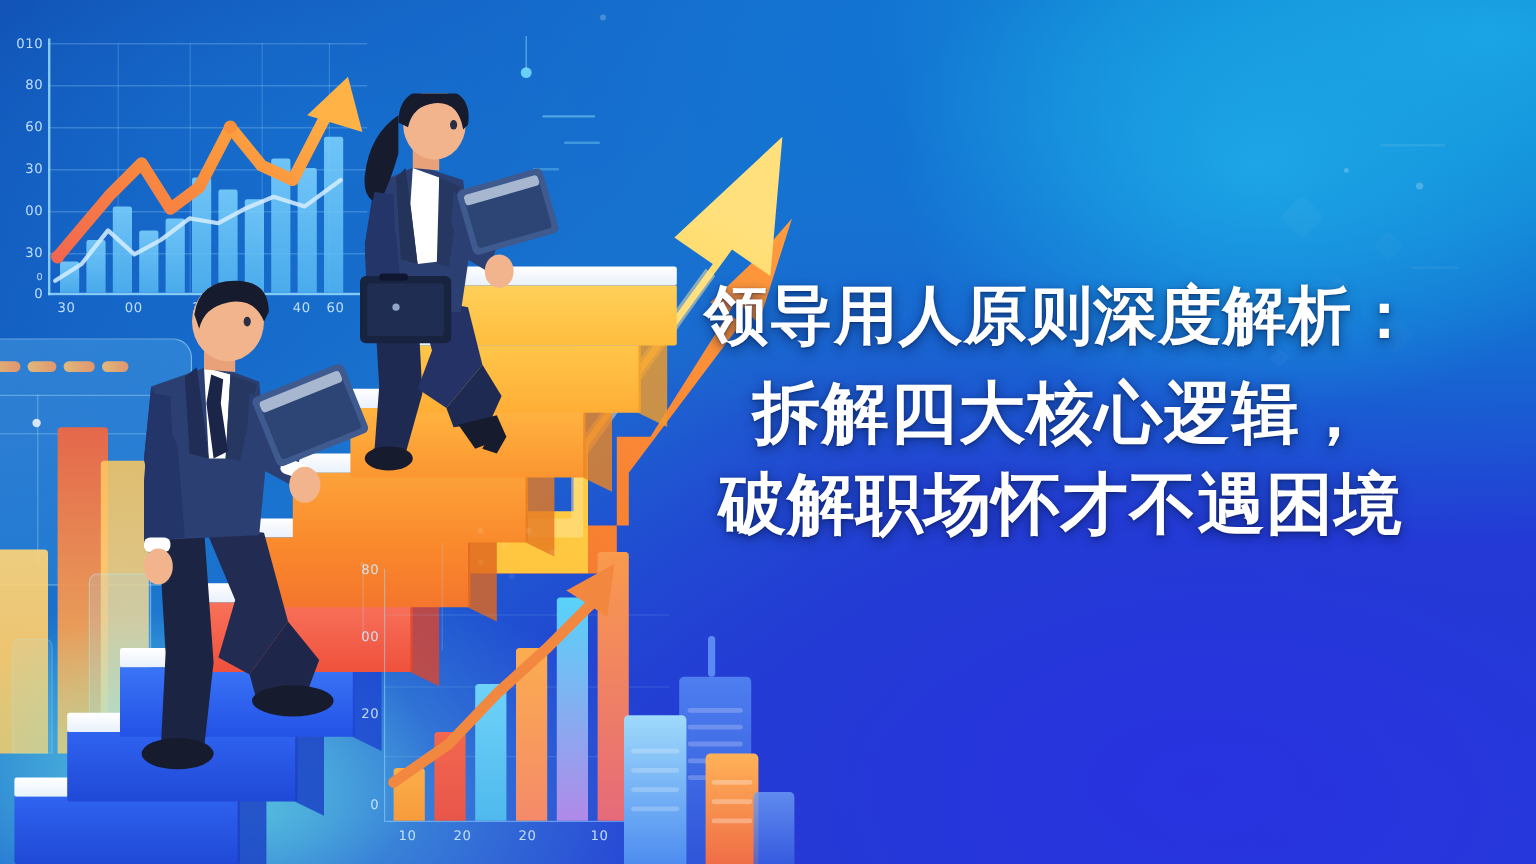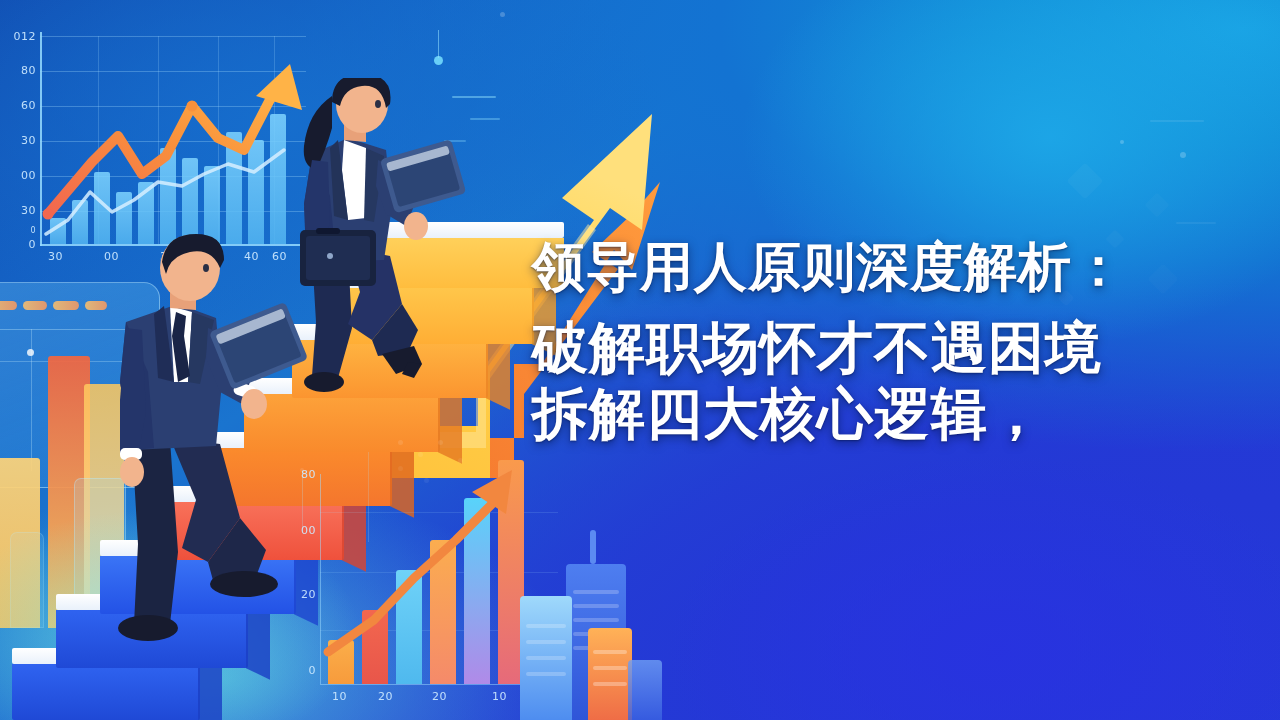--- a/index.html
+++ b/index.html
@@ -74,22 +74,22 @@
   .side{position:absolute;right:-22px;top:6px;width:24px;bottom:-6px;
     transform:skewY(26deg);opacity:.82;}
 
   
   .arrow-wrap{left:352px;top:48px;width:320px;height:430px;}
 
   
   .person{position:absolute;}
 
   
-  .title-block{right:44px;top:236px;width:704px;text-align:left;
-    color:#fff;text-shadow:0 3px 10px rgba(3,18,64,.55),0 1px 2px rgba(3,18,64,.5);}
+  .title-block{right:44px;top:236px;width:704px;text-align:center;
+    color:#fff;text-shadow:0 3px 10px rgba(3,18,64,.55),0 1px 2px rgba(3,18,64,.5);font-family:Liberation Mono, monospace;}
   .t-line{font-weight:700;letter-spacing:1px;white-space:nowrap;line-height:1.18;}
   .t1{font-size:53px;margin-bottom:16px;}
   .t2{font-size:56px;margin-bottom:10px;}
   .t3{font-size:56px;}
 </style>
 </head>
 <body>
 
 <div class="stage">
 
@@ -130,21 +130,21 @@
     <div class="grid" style="left:34px;right:0;top:154px;"></div>
     <div class="grid" style="left:34px;right:0;top:189px;"></div>
     <div class="abs" style="left:92px;top:14px;width:1px;height:208px;background:rgba(170,225,255,.22);"></div>
     <div class="abs" style="left:152px;top:14px;width:1px;height:208px;background:rgba(170,225,255,.22);"></div>
     <div class="abs" style="left:212px;top:14px;width:1px;height:208px;background:rgba(170,225,255,.22);"></div>
     <div class="abs" style="left:268px;top:14px;width:1px;height:208px;background:rgba(170,225,255,.22);"></div>
 
     <div class="axis" style="left:34px;top:10px;width:2px;height:214px;"></div>
     <div class="axis" style="left:34px;top:222px;width:262px;height:2px;"></div>
 
-    <div class="ytick" style="left:0;top:8px;width:30px;">012</div>
+    <div class="ytick" style="left:0;top:8px;width:30px;">010</div>
     <div class="ytick" style="left:0;top:42px;width:30px;">80</div>
     <div class="ytick" style="left:0;top:77px;width:30px;">60</div>
     <div class="ytick" style="left:0;top:112px;width:30px;">30</div>
     <div class="ytick" style="left:0;top:147px;width:30px;">00</div>
     <div class="ytick" style="left:0;top:182px;width:30px;">30</div>
     <div class="ytick" style="left:6px;top:204px;width:24px;font-size:8px;">0</div>
     <div class="ytick" style="left:0;top:216px;width:30px;">0</div>
 
     <div class="bar-c" style="left:44px;width:16px;height:26px;top:auto;bottom:28px;"></div>
     <div class="bar-c" style="left:66px;width:16px;height:44px;bottom:28px;"></div>
@@ -444,17 +444,17 @@
       <g transform="rotate(-16 140 112)">
         <rect x="104" y="70" width="74" height="56" rx="5" fill="#3e5a8f"></rect>
         <rect x="109" y="75" width="64" height="46" rx="3" fill="#2c4575"></rect>
         <rect x="109" y="75" width="64" height="9" rx="3" fill="#dbe8f7" opacity=".7"></rect>
       </g>
     </svg>
   </div>
 
   <div class="abs title-block">
     <div class="t-line t1">领导用人原则深度解析：</div>
+    <div class="t-line t2">拆解四大核心逻辑，</div>
     <div class="t-line t3">破解职场怀才不遇困境</div>
-    <div class="t-line t2">拆解四大核心逻辑，</div>
   </div>
 
 </div>
 
 </body></html>

